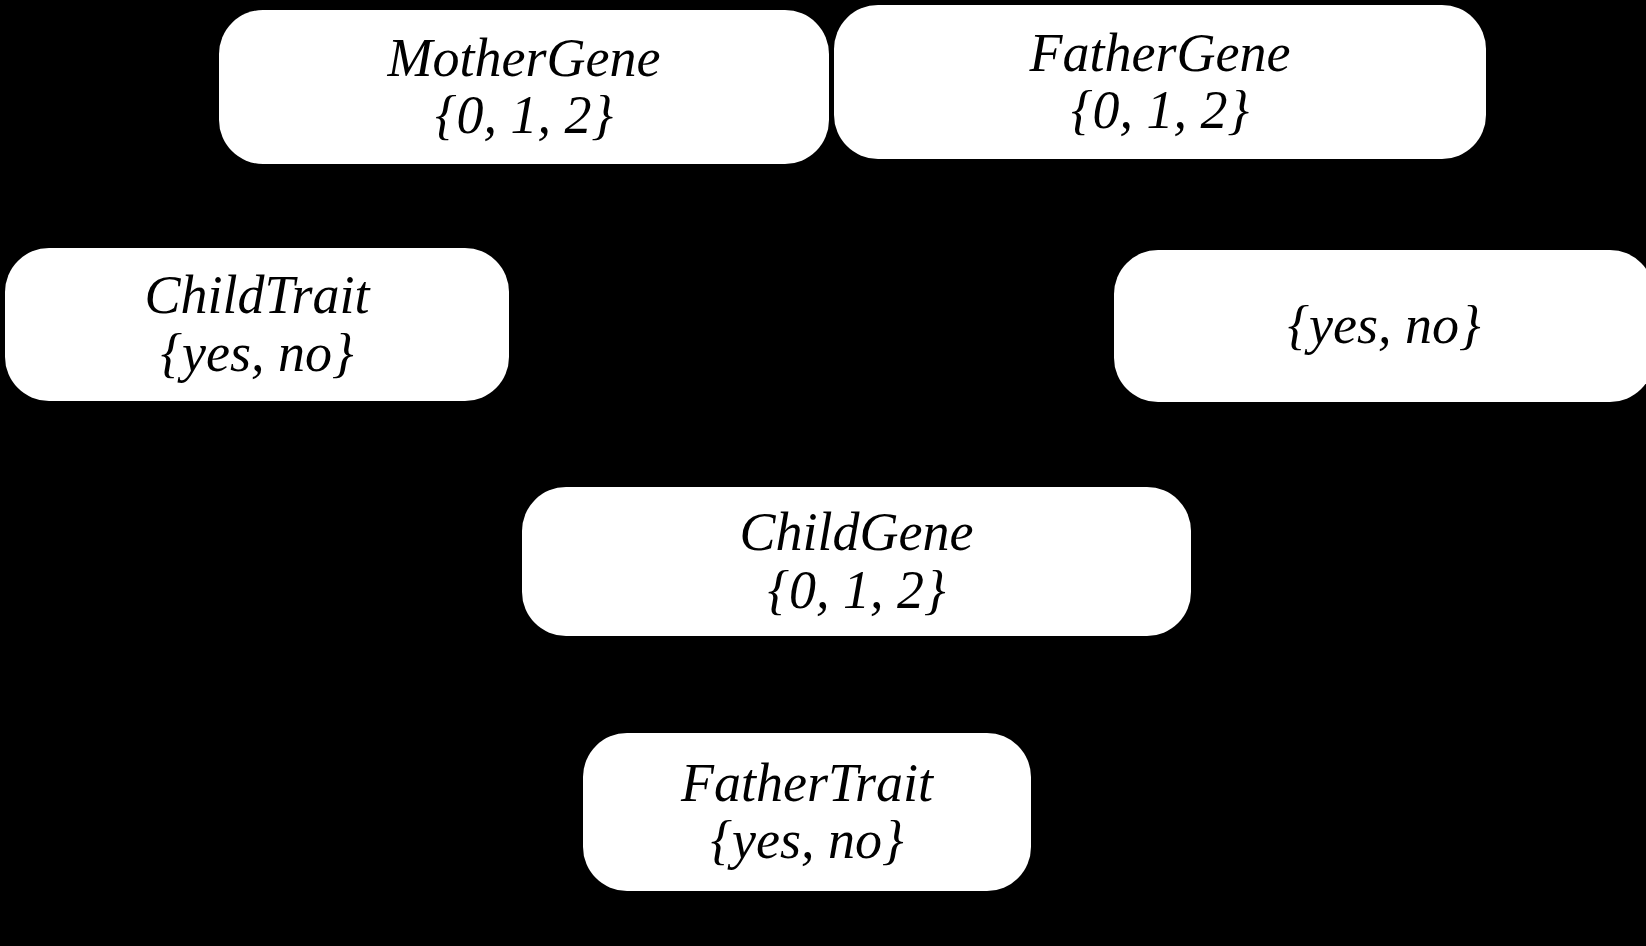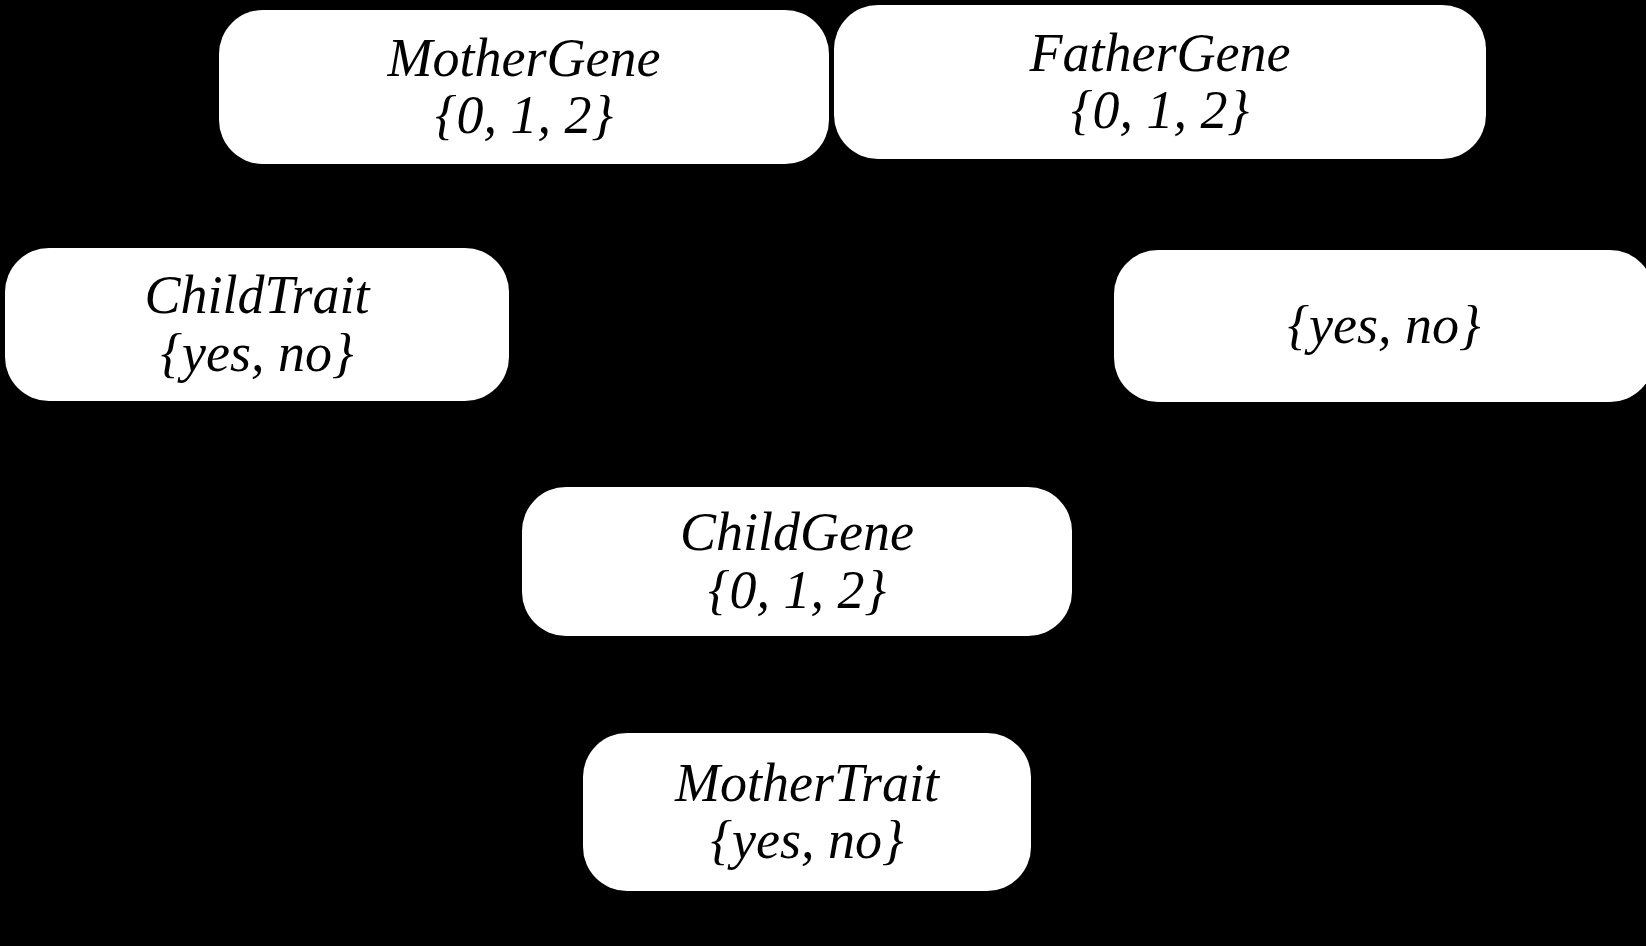--- a/index.html
+++ b/index.html
@@ -35,21 +35,21 @@
   .node-domain {
     font-size: 54px;
     white-space: nowrap;
   }
 
   
   #node-mother-gene  { left: 219px; top:  10px; width: 610px; height: 154px; }
   #node-father-gene  { left: 834px; top:   5px; width: 652px; height: 154px; }
   #node-mother-trait { left:   5px; top: 248px; width: 504px; height: 153px; }
   #node-father-trait { left:1114px; top: 250px; width: 540px; height: 152px; }
-  #node-child-gene   { left: 522px; top: 487px; width: 550px; height: 149px; }
+  #node-child-gene   { left: 522px; top: 487px; width: 669px; height: 149px; }
   #node-child-trait  { left: 583px; top: 733px; width: 448px; height: 158px; }
 </style>
 </head>
 <body>
 
 <div id="canvas">
 
   <div class="node" id="node-mother-gene">
     <span class="node-name">MotherGene</span>
     <span class="node-domain">{0, 1, 2}</span>
@@ -68,17 +68,17 @@
   <div class="node" id="node-father-trait">
     <span class="node-domain">{yes, no}</span>
   </div>
 
   <div class="node" id="node-child-gene">
     <span class="node-name">ChildGene</span>
     <span class="node-domain">{0, 1, 2}</span>
   </div>
 
   <div class="node" id="node-child-trait">
-    <span class="node-name">MotherTrait</span>
+    <span class="node-name">FatherTrait</span>
     <span class="node-domain">{yes, no}</span>
   </div>
 
 </div>
 
 </body></html>

